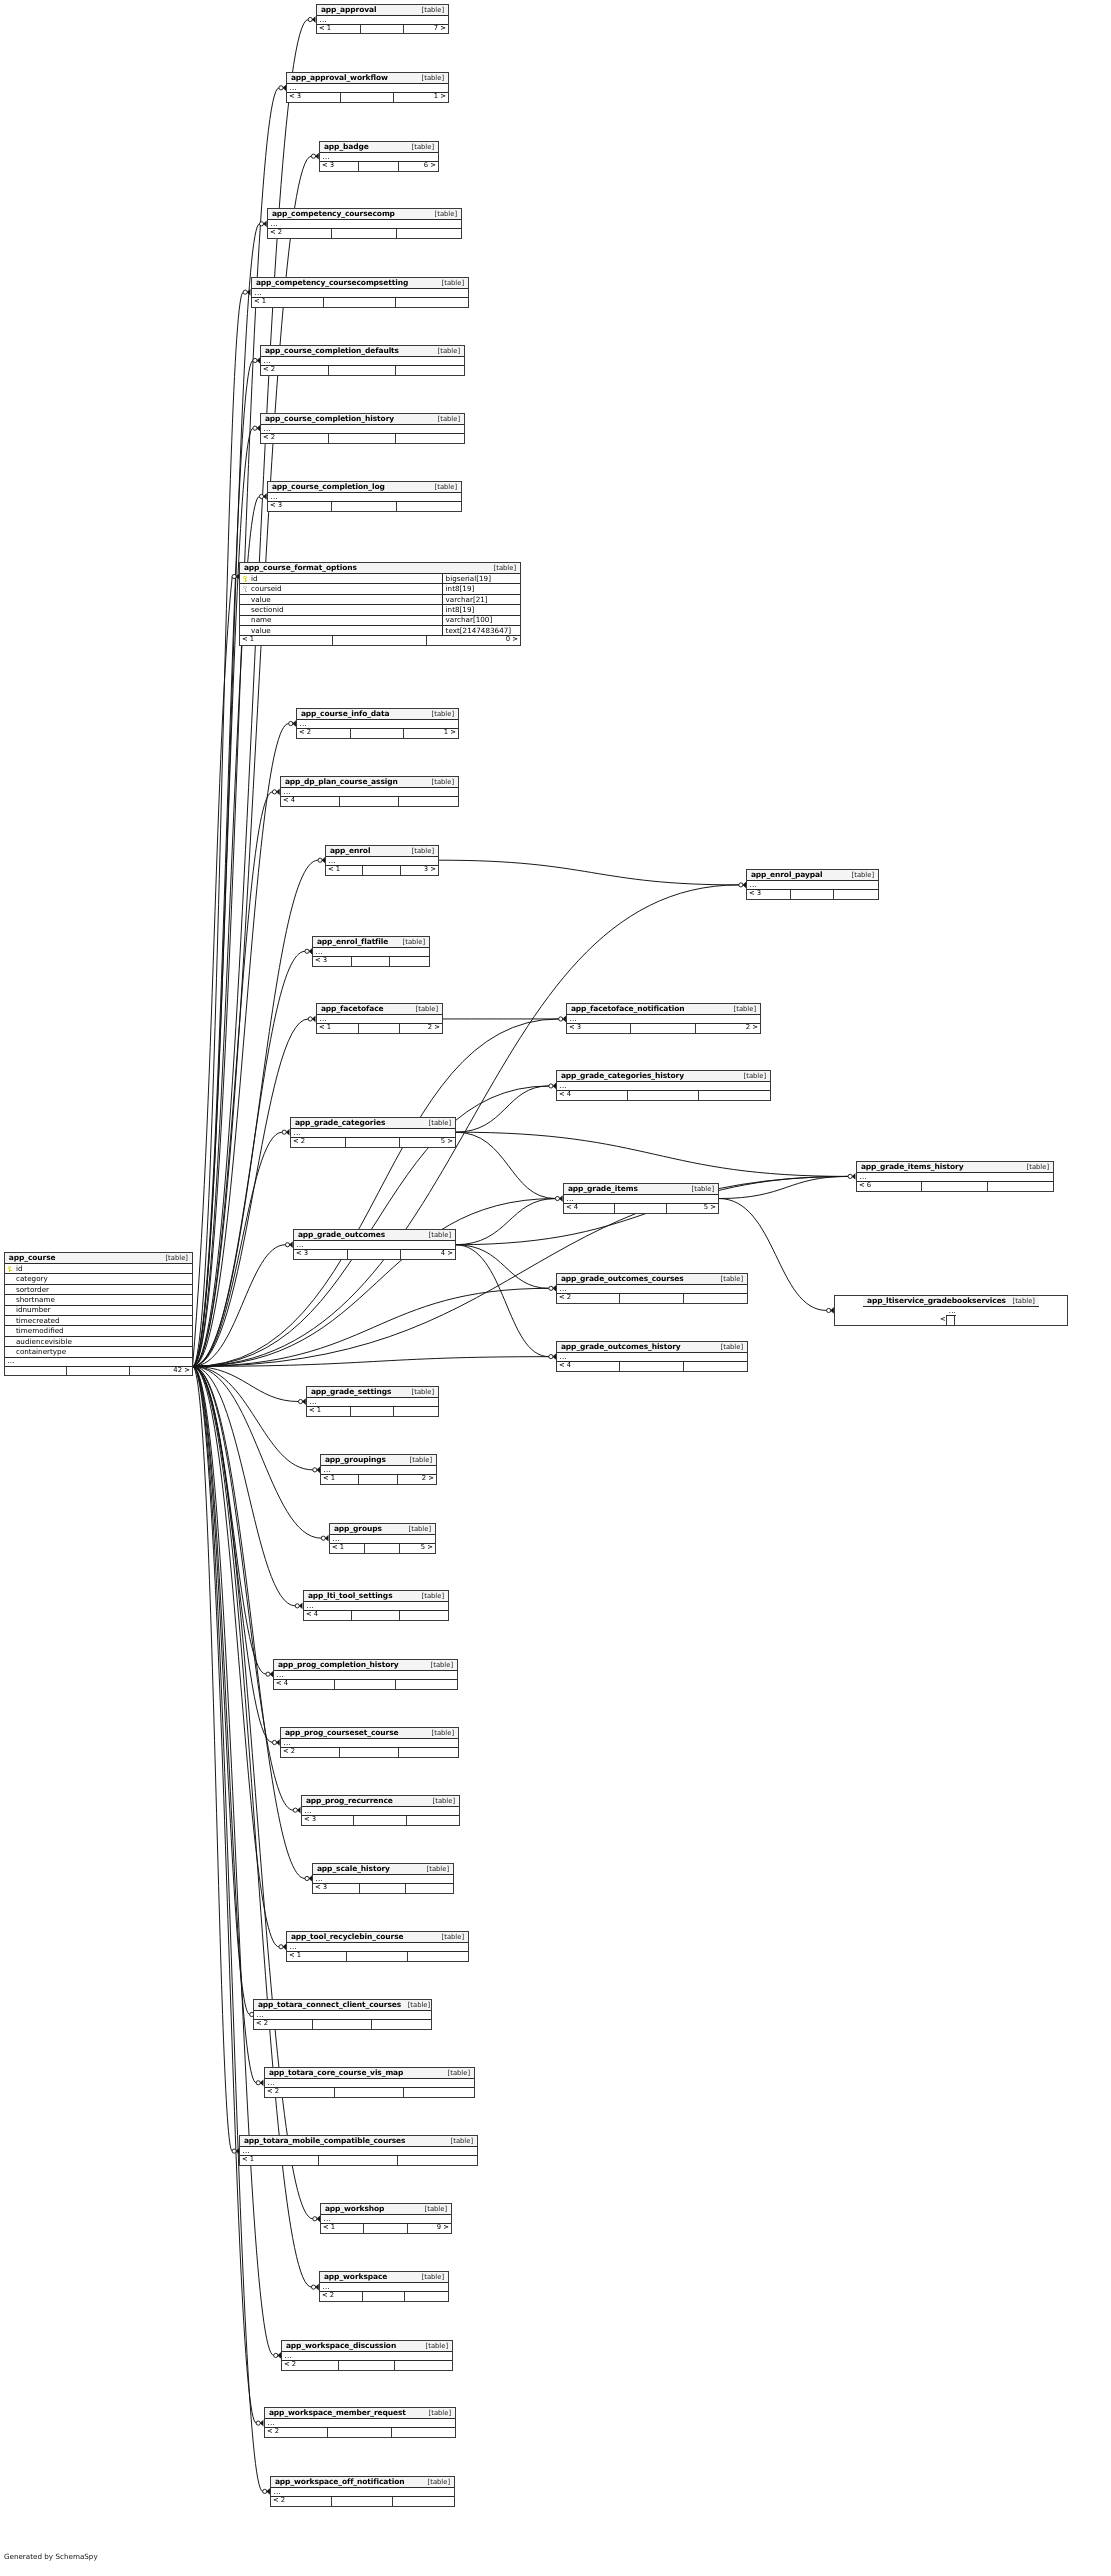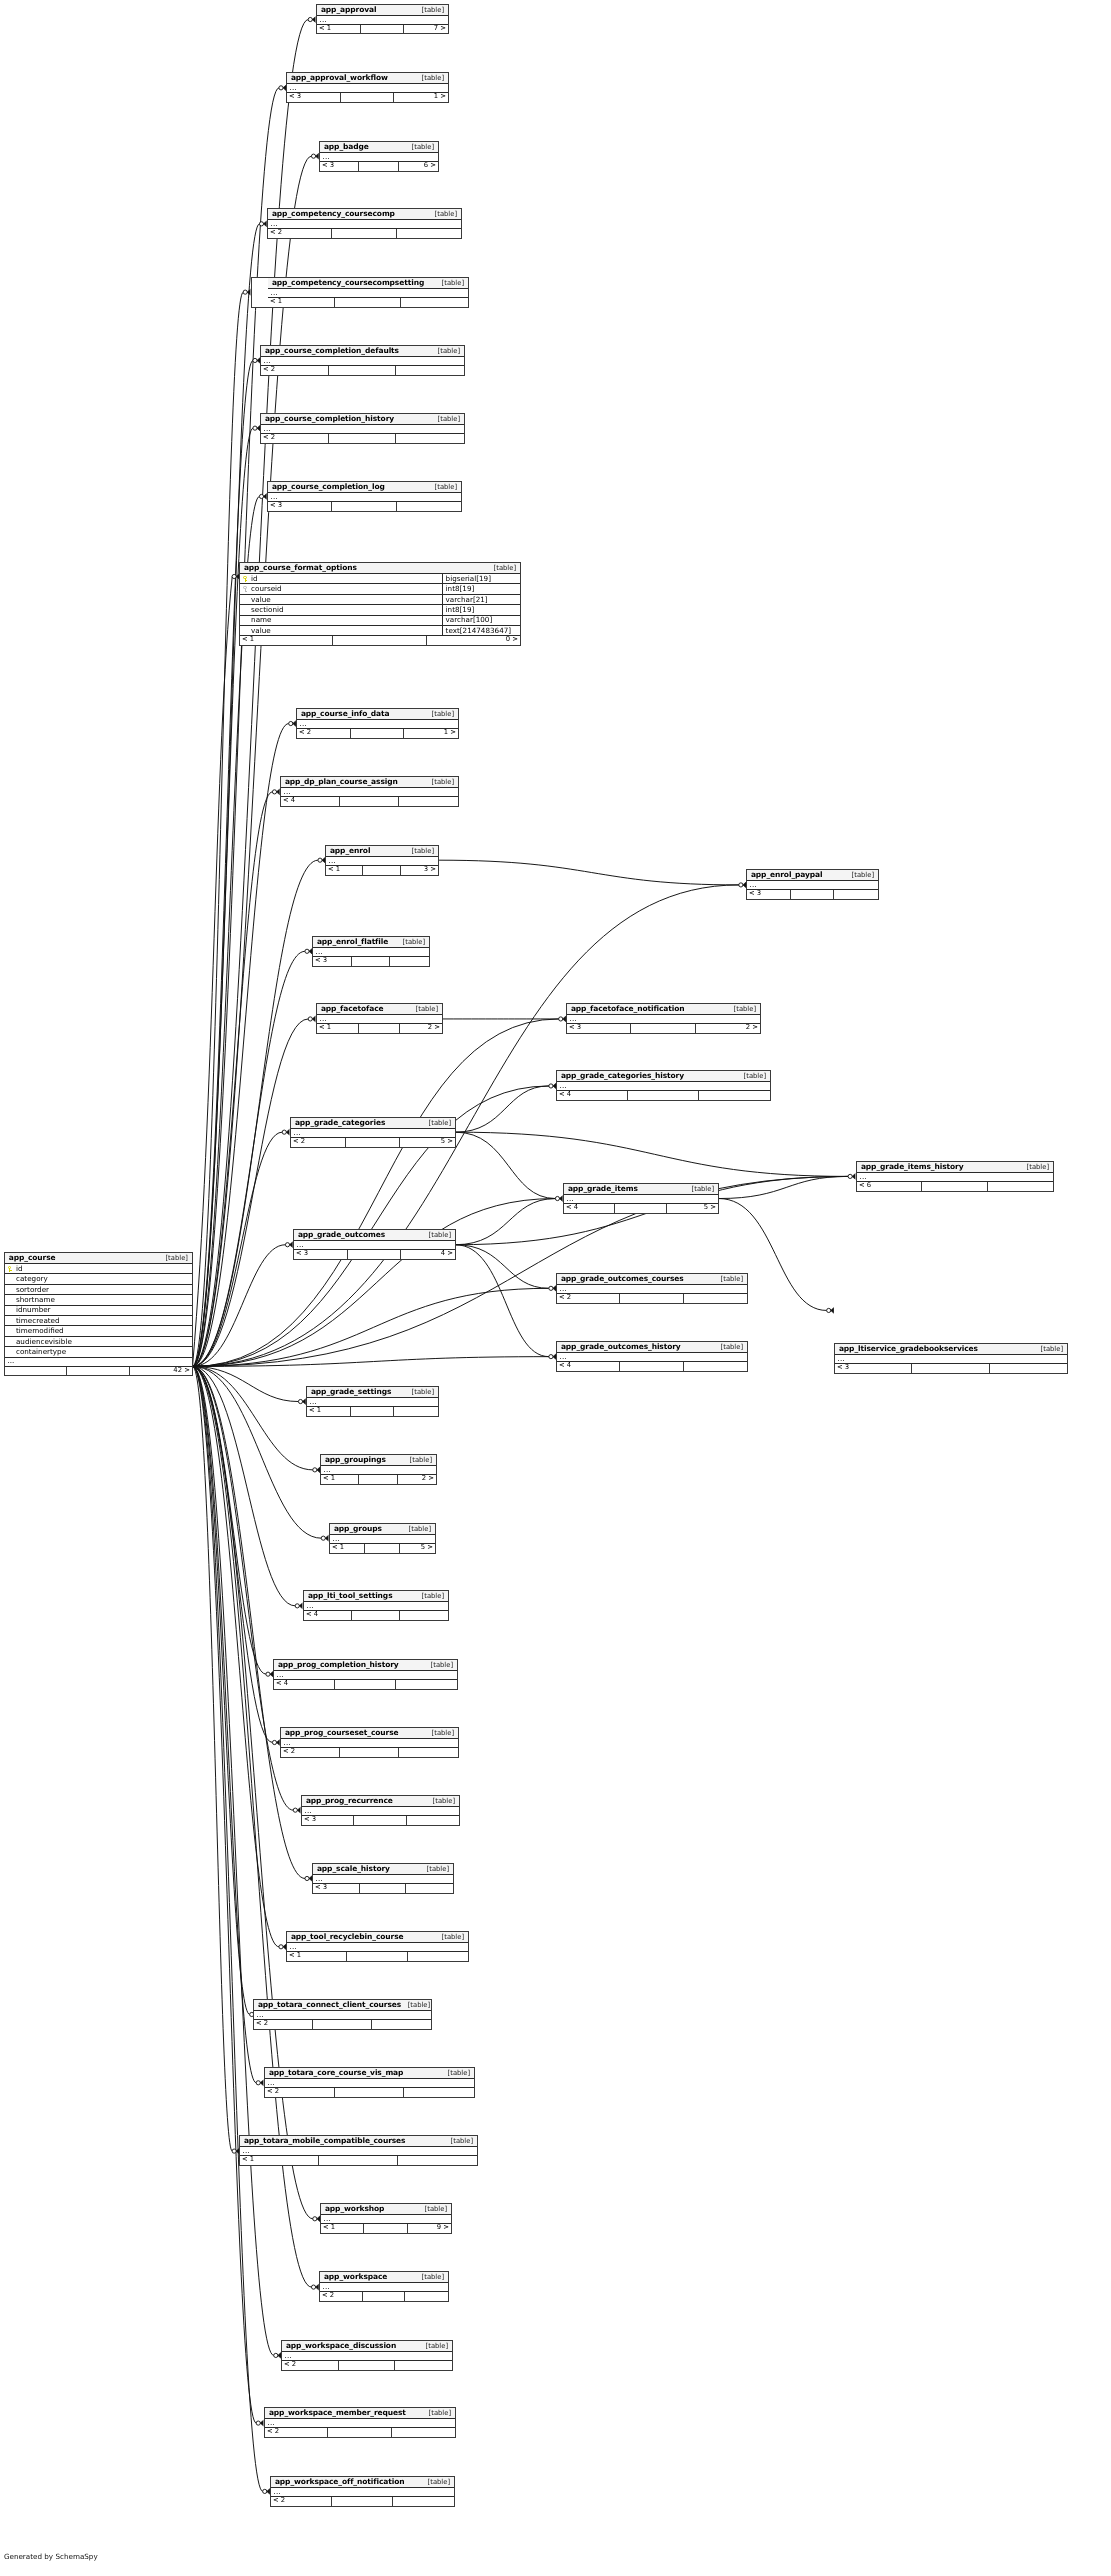--- a/index.html
+++ b/index.html
@@ -470,21 +470,21 @@
           <span class="tname">app_competency_coursecomp</span>
           <span class="ttype">[table]</span>
         </div>
         <div class="ellipsis">...</div>
         <div class="foot">
           <span class="c left">&lt; 2</span>
           <span class="c left"></span>
           <span class="c"></span>
         </div>
       </div>
-      <div class="node" style="left: 251px; top: 277px; width: 218px; padding-left: 16px;">
+      <div class="node" style="left: 251px; top: 277px; width: 218px;">
         <div class="hdr">
           <span class="tname">app_competency_coursecompsetting</span>
           <span class="ttype">[table]</span>
         </div>
         <div class="ellipsis">...</div>
         <div class="foot">
           <span class="c left">&lt; 1</span>
           <span class="c left"></span>
           <span class="c"></span>
         </div>
@@ -674,21 +674,21 @@
           <span class="tname">app_grade_outcomes_courses</span>
           <span class="ttype">[table]</span>
         </div>
         <div class="ellipsis">...</div>
         <div class="foot">
           <span class="c left">&lt; 2</span>
           <span class="c left"></span>
           <span class="c"></span>
         </div>
       </div>
-      <div class="node" style="left: 834px; top: 1343px; width: 234px;">
+      <div class="node" style="left: 834px; top: 1295px; width: 234px; align-items: center;">
         <div class="hdr">
           <span class="tname">app_ltiservice_gradebookservices</span>
           <span class="ttype">[table]</span>
         </div>
         <div class="ellipsis">...</div>
         <div class="foot">
           <span class="c left">&lt; 3</span>
           <span class="c left"></span>
           <span class="c"></span>
         </div>

